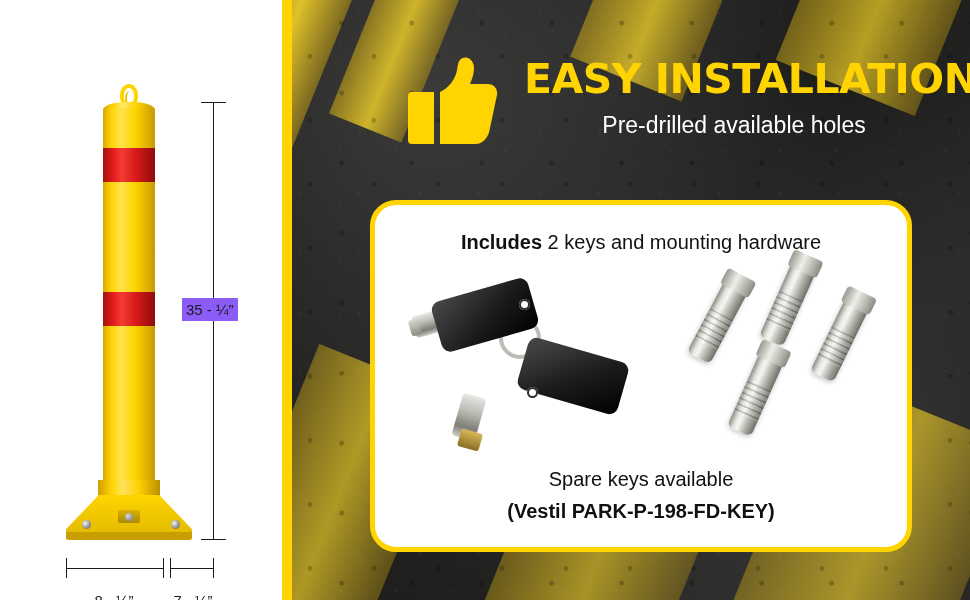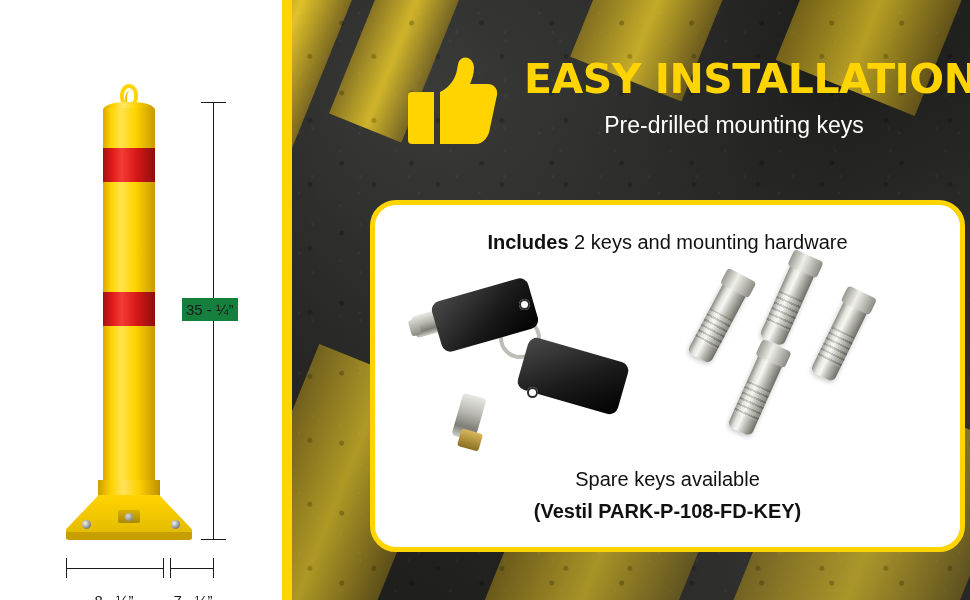--- a/index.html
+++ b/index.html
@@ -118,21 +118,21 @@
     background: #1a1a1a;
   }
   .tick-h {
     position: absolute; left: 201px;
     width: 25px; height: 1px; background: #1a1a1a;
   }
   #tick-h-top { top: 22px; }
   #tick-h-bot { top: 459px; }
   #dim-height-label {
     position: absolute; left: 182px; top: 218px;
-    background: #15803d;
+    background: #8b5cf6;
     padding: 3px 4px;
     font-size: 15px; color: #1a1a1a;
     white-space: nowrap;
   }
 
   
   #dim-w1-line {
     position: absolute; left: 66px; top: 488px;
     width: 97px; height: 1px; background: #1a1a1a;
   }
@@ -223,21 +223,21 @@
     margin-top: 12px;
     font-size: 23px;
     color: #ffffff;
     text-align: center;
     white-space: nowrap;
   }
 
   
   #card {
     position: absolute; left: 78px; top: 200px;
-    width: 595px; height: 352px;
+    width: 542px; height: 352px;
     background: #ffffff;
     border: 5px solid #ffd400;
     border-radius: 26px;
   }
   #card-includes {
     position: absolute; top: 26px; left: 0; width: 100%;
     text-align: center;
     font-size: 20px; color: #111;
   }
   #card-includes b { font-weight: bold; }
@@ -374,21 +374,21 @@
     <div id="thumb-icon">
       <svg viewBox="0 0 96 90" width="96" height="90" aria-hidden="true">
         <path d="M8 36 h22 v52 H8 a4 4 0 0 1-4-4 V40 a4 4 0 0 1 4-4 z" fill="#ffd400"></path>
         <path d="M36 88 V36 c8-4 13-10 16-18 2-6 1-12 5-15 6-4 13 1 13 9 0 6-2 11-4 16 h18
                  c6 0 10 5 9 11 l-7 33 c-1 8-6 16-15 16 z" fill="#ffd400"></path>
       </svg>
     </div>
 
     <div id="headline">
       <div id="headline-main">EASY INSTALLATION</div>
-      <div id="headline-sub">Pre-drilled mounting keys</div>
+      <div id="headline-sub">Pre-drilled available holes</div>
     </div>
 
     <div id="card">
 
       <div id="card-includes">
         <b>Includes</b><span> 2 keys and mounting hardware</span>
       </div>
 
       <div id="keys-group">
         <div id="key-ring"></div>
@@ -400,16 +400,16 @@
         <div class="key-head" id="key2-head"></div>
         <div class="key-hole" id="key2-hole"></div>
       </div>
 
       <div class="bolt" id="bolt-1"></div>
       <div class="bolt" id="bolt-2"></div>
       <div class="bolt" id="bolt-3"></div>
       <div class="bolt" id="bolt-4"></div>
 
       <div id="card-footer-1">Spare keys available</div>
-      <div id="card-footer-2">(Vestil PARK-P-108-FD-KEY)</div>
+      <div id="card-footer-2">(Vestil PARK-P-198-FD-KEY)</div>
     </div>
   </div>
 </div>
 
 </body></html>

